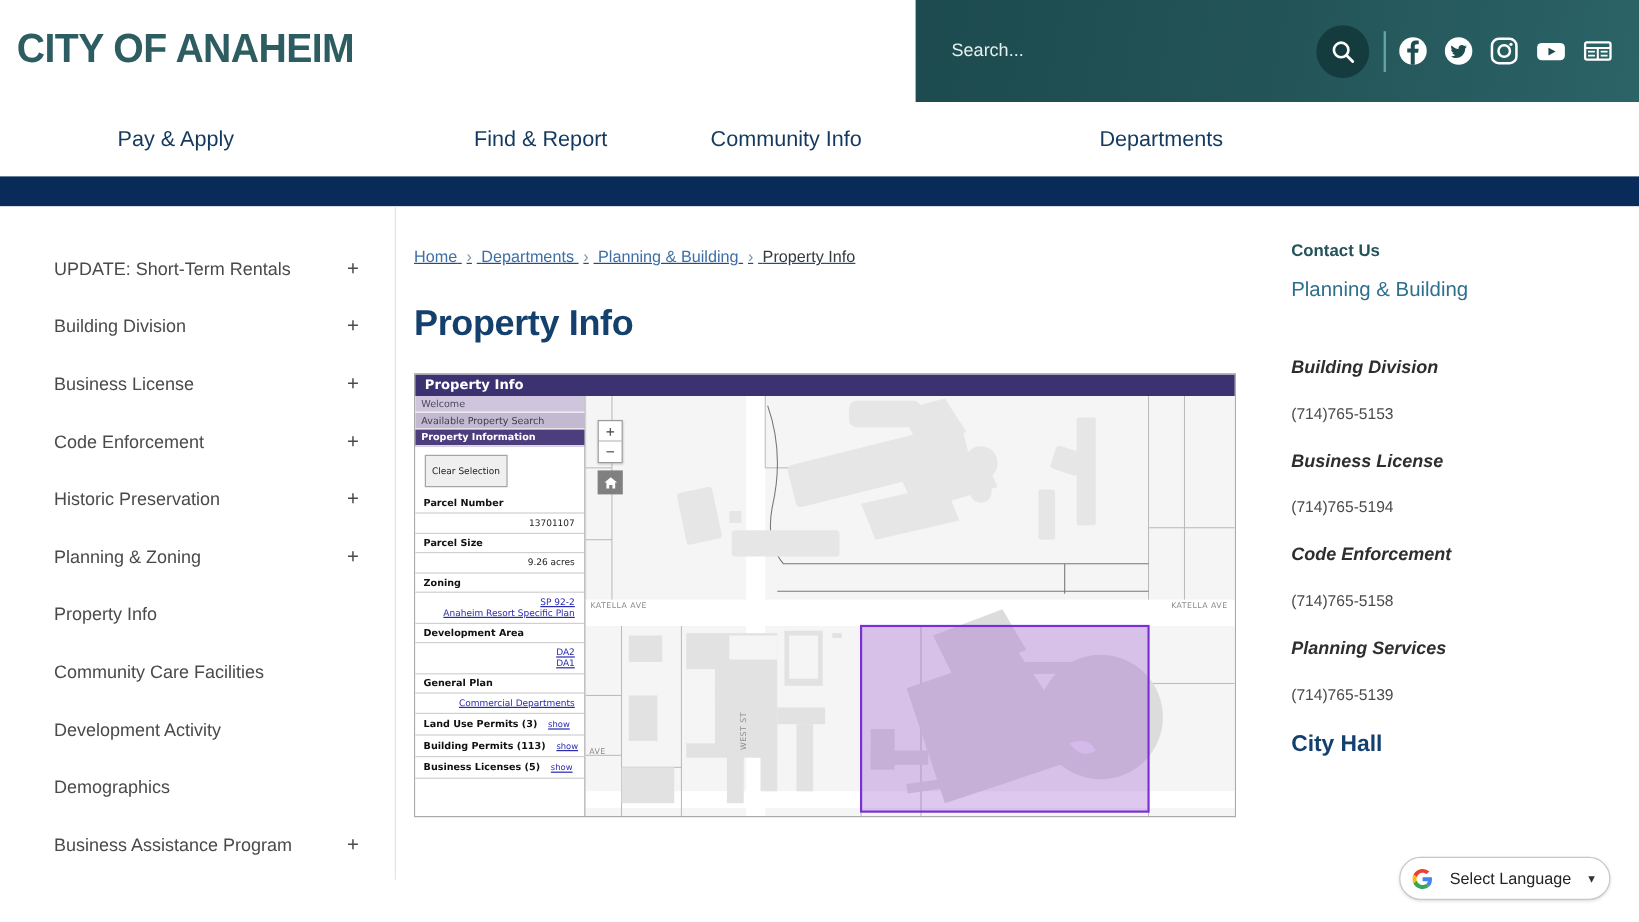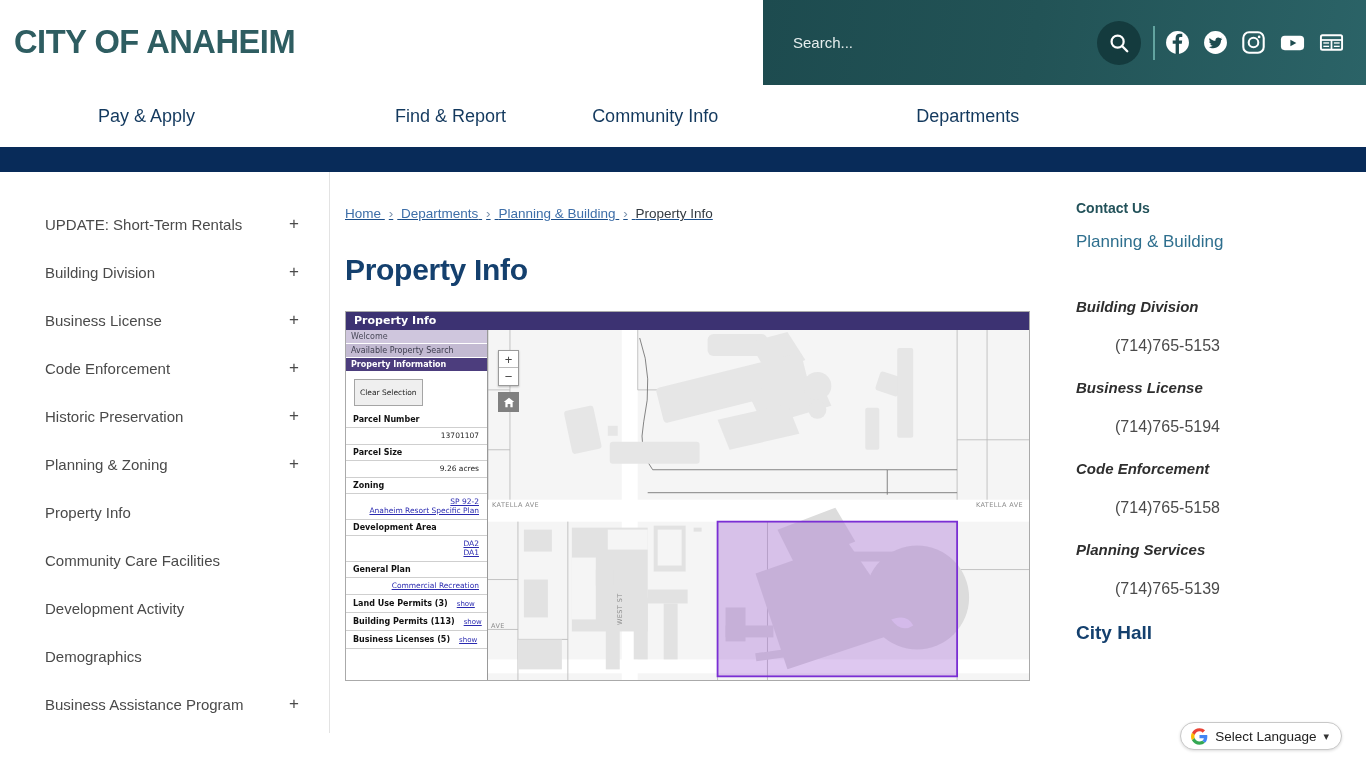--- a/index.html
+++ b/index.html
@@ -283,44 +283,43 @@
     cursor: pointer;
   }
   .c-head {
     font-size: 15px;
     font-weight: bold;
     font-style: italic;
     color: #2e2e2e;
     margin-bottom: 22px;
   }
   .c-phone {
-    font-size: 16px;
+    font-size: 13px;
     color: #4a4a4a;
     margin-bottom: 24px;
-    margin-left: 39px;
   }
   .cityhall {
     font-size: 19px;
     font-weight: bold;
     color: #14406e;
     margin-top: 6px;
   }
 
   
   .lang-widget {
     position: absolute;
     right: 24px;
     bottom: 18px;
     background: #ffffff;
     border: 1px solid #c8c8c8;
     border-radius: 18px;
-    height: 28px;
+    height: 36px;
     display: flex;
     align-items: center;
-    gap: 7px;
+    gap: 14px;
     padding: 0 12px 0 10px;
     box-shadow: 0 1px 3px rgba(0,0,0,.14);
     cursor: pointer;
     z-index: 60;
   }
   .lang-label { font-size: 13.5px; color: #222; }
   .chev { font-size: 11px; color: #333; }
 </style>
 </head>
 <body>
@@ -476,21 +475,21 @@
           </div>
 
           <div class="field-label">Development Area</div>
           <div class="field-value">
             <span class="link">DA2</span>
             <span class="link">DA1</span>
           </div>
 
           <div class="field-label">General Plan</div>
           <div class="field-value">
-            <span class="link">Commercial Recreation</span>
+            <span class="link">Commercial Departments</span>
           </div>
 
           <div class="row-count">
             <span class="lbl">Land Use Permits (3)</span>
             <span class="show">show</span>
           </div>
           <div class="row-count">
             <span class="lbl">Building Permits (113)</span>
             <span class="show">show</span>
           </div>

